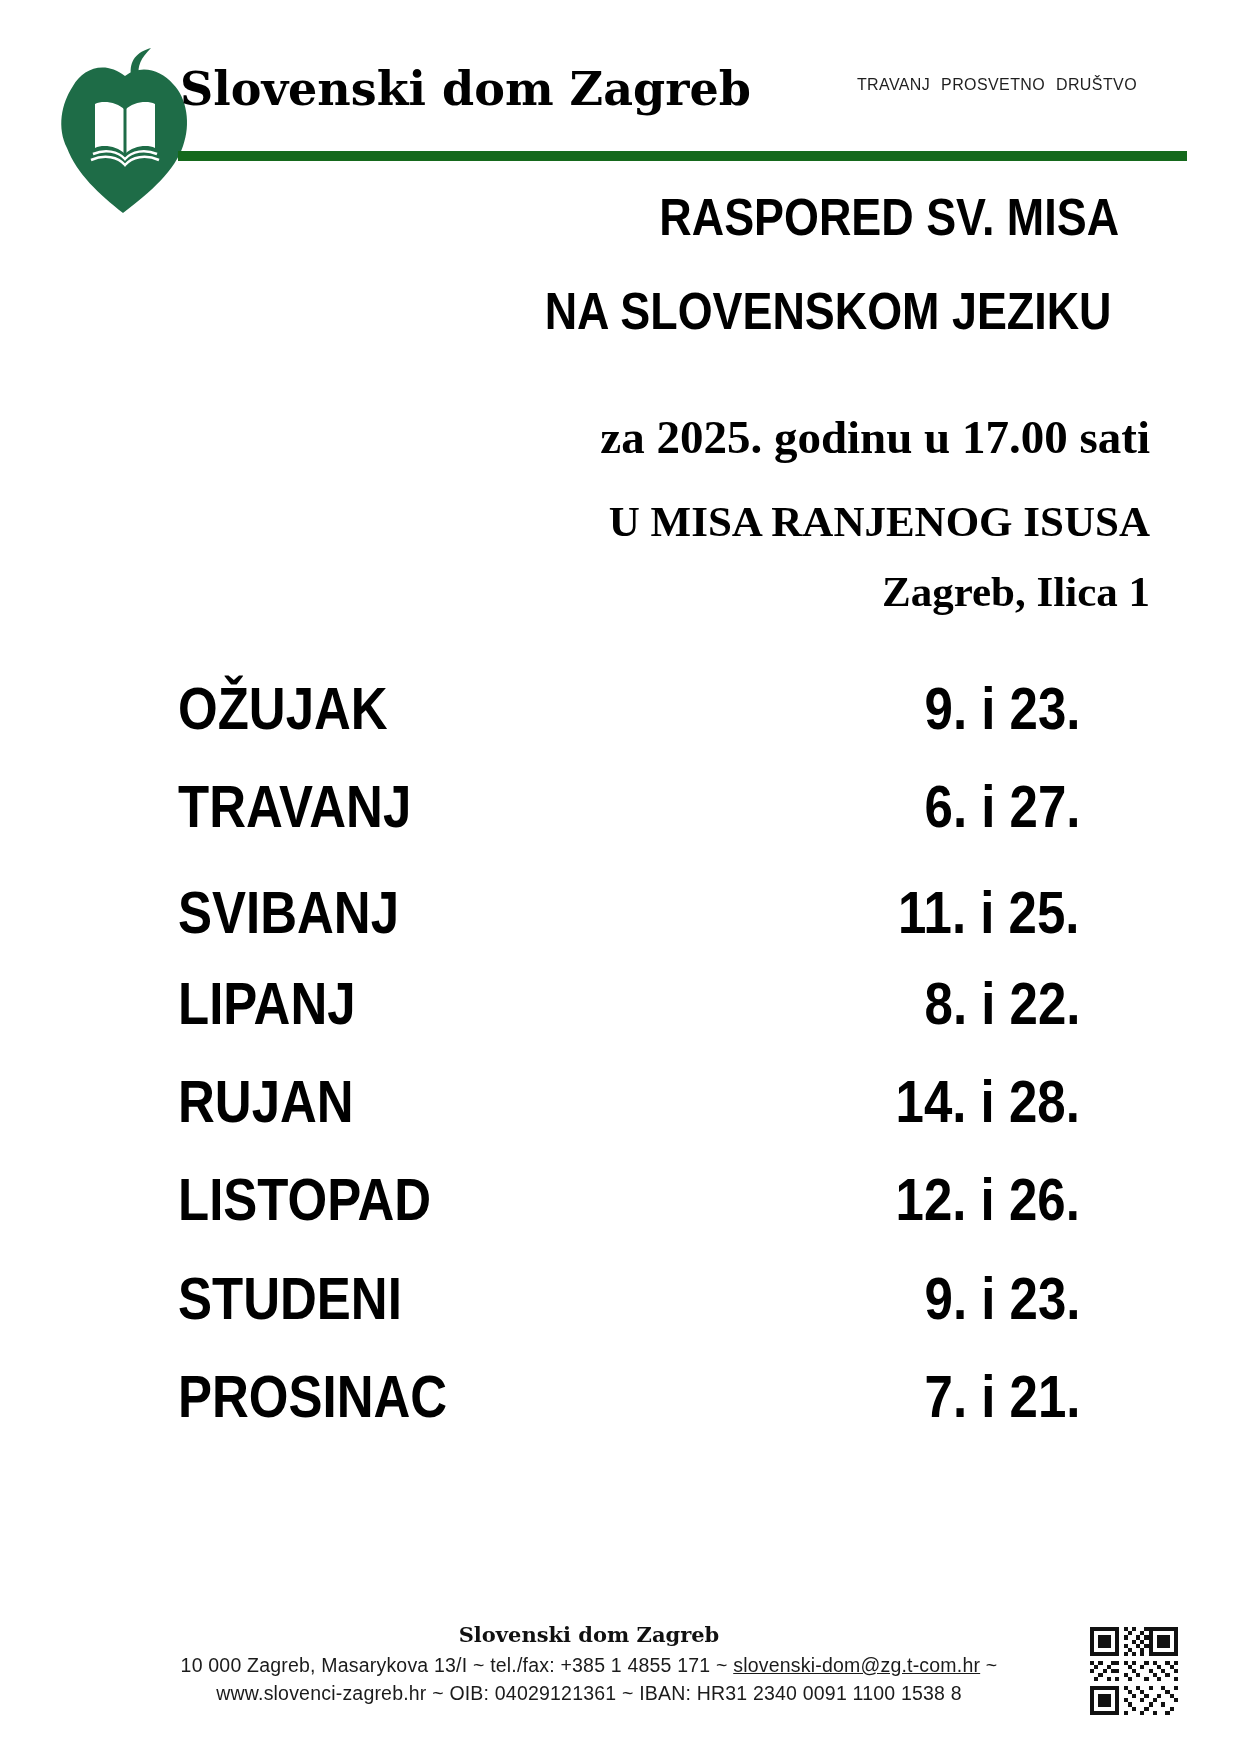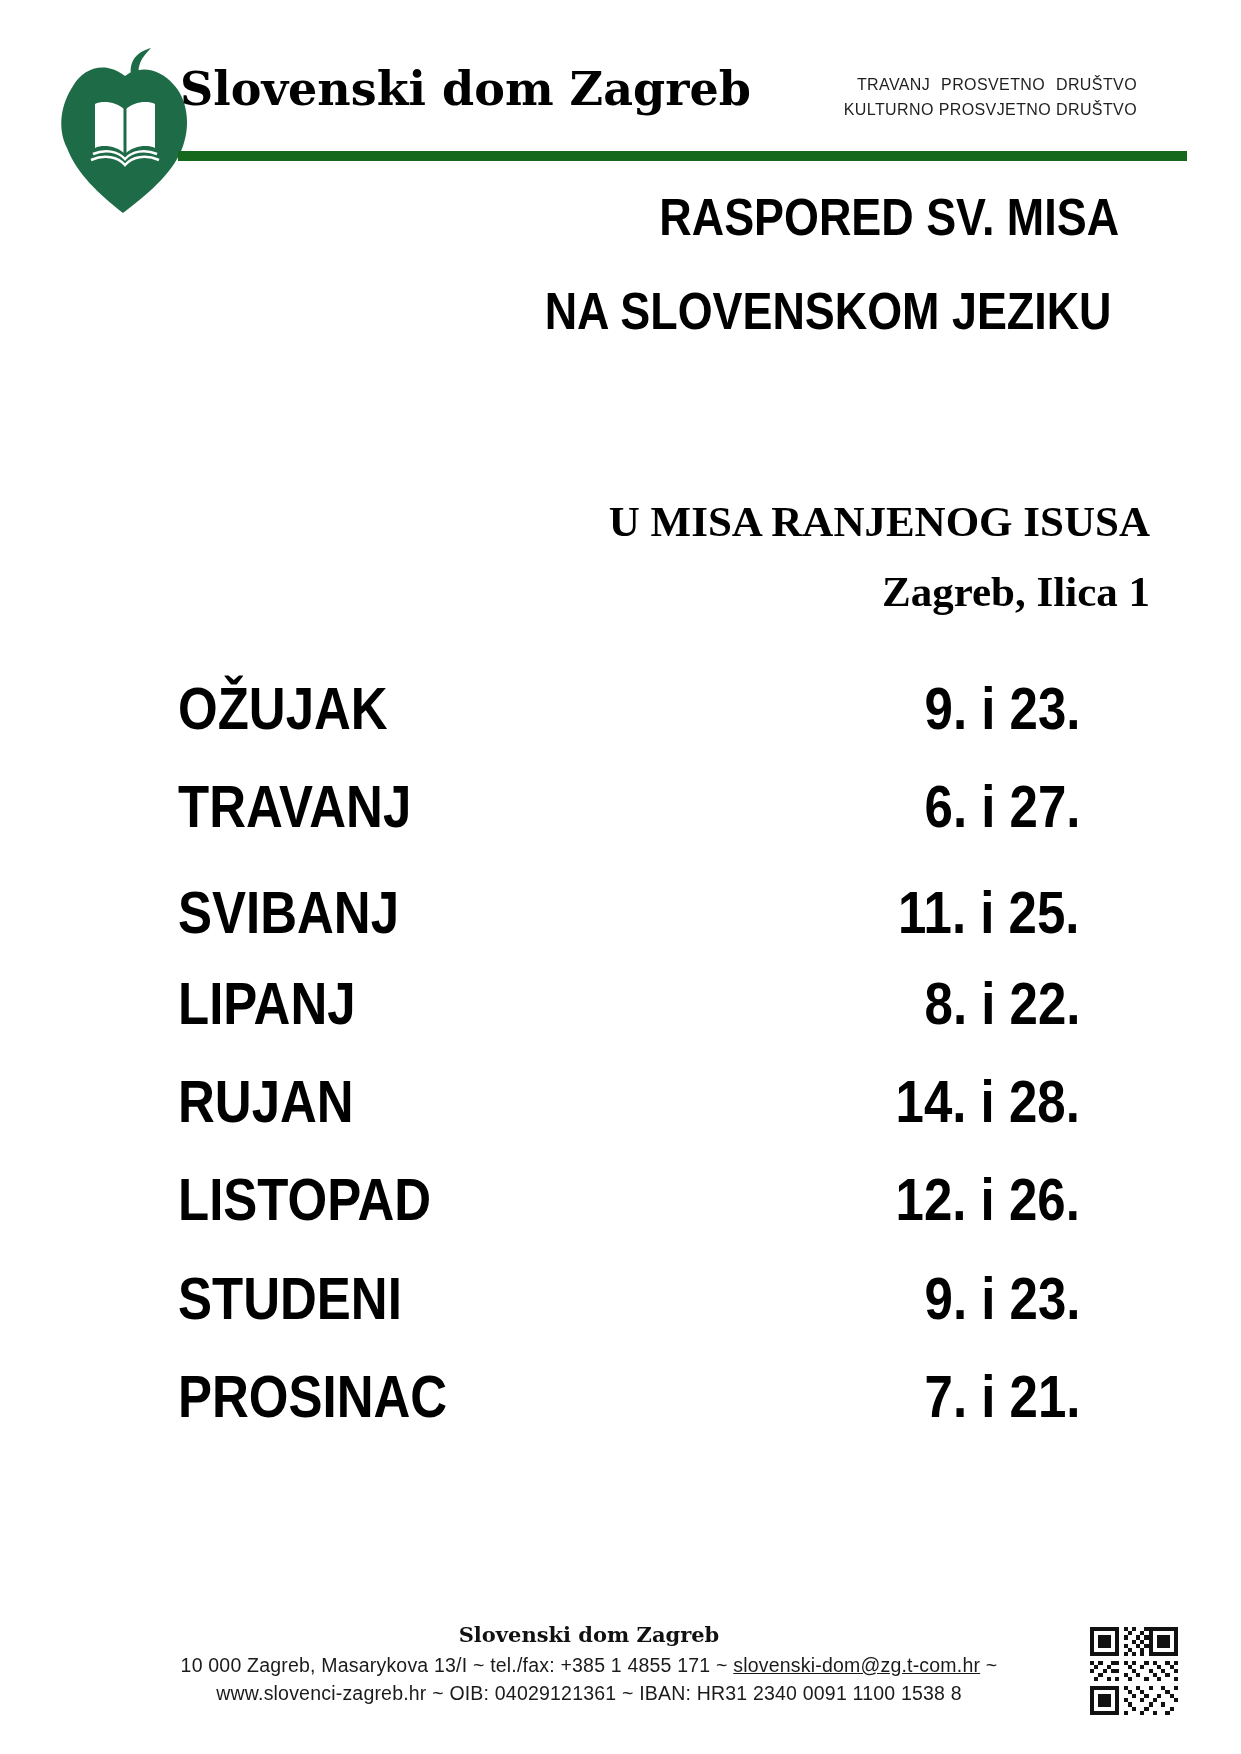--- a/index.html
+++ b/index.html
@@ -64,27 +64,27 @@
       <path fill="#1e6c47" d="M76 30 C74 14 82 6 96 2 C86 12 82 20 84 30 Z"></path>
       <path fill="#1e6c47" d="M70 30 C50 14 28 22 18 40 C6 58 2 82 12 102 C22 128 44 148 68 167 C96 146 120 124 128 100 C136 78 132 52 118 38 C106 24 86 18 70 30 Z"></path>
       <path fill="#ffffff" d="M70 64 C62 56 48 54 40 58 L40 102 C48 98 62 100 70 108 C78 100 92 98 100 102 L100 58 C92 54 78 56 70 64 Z"></path>
       <path fill="none" stroke="#1e6c47" stroke-width="3" d="M70 62 L70 108"></path>
       <path fill="none" stroke="#ffffff" stroke-width="2.5" d="M38 108 C50 103 63 105 70 113 C77 105 90 103 102 108"></path>
       <path fill="none" stroke="#ffffff" stroke-width="2.5" d="M36 114 C50 108 63 111 70 119 C77 111 90 108 104 114"></path>
     </svg>
     <div class="org-title">Slovenski dom Zagreb</div>
     <div class="tagline">
       <div class="l1">TRAVANJ PROSVETNO DRUŠTVO</div>
-      <div class="l2">KULTURNO PROSVJETNO DRUŠTVO</div>
     </div>
     <div class="header-rule"></div>
   </div>
 
   <div class="centerband t1 t-sans"><span class="cond">RASPORED SV. MISA</span></div>
   <div class="centerband t2 t-sans"><span class="cond">NA SLOVENSKOM JEZIKU</span></div>
+  <div class="centerband t3 t-serif">za 2025. godinu u 17.00 sati</div>
   <div class="centerband t4 t-serif">U MISA RANJENOG ISUSA</div>
   <div class="centerband t5 t-serif">Zagreb, Ilica 1</div>
 
   <div>
     <div class="sched-row r0">
       <span class="month">OŽUJAK</span>
       <span class="dates">9. i 23.</span>
     </div>
     <div class="sched-row r1">
       <span class="month">TRAVANJ</span>

